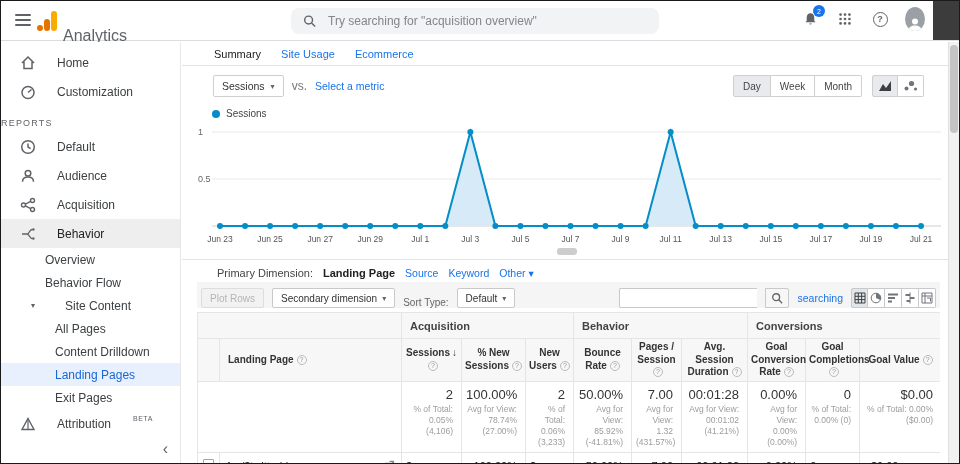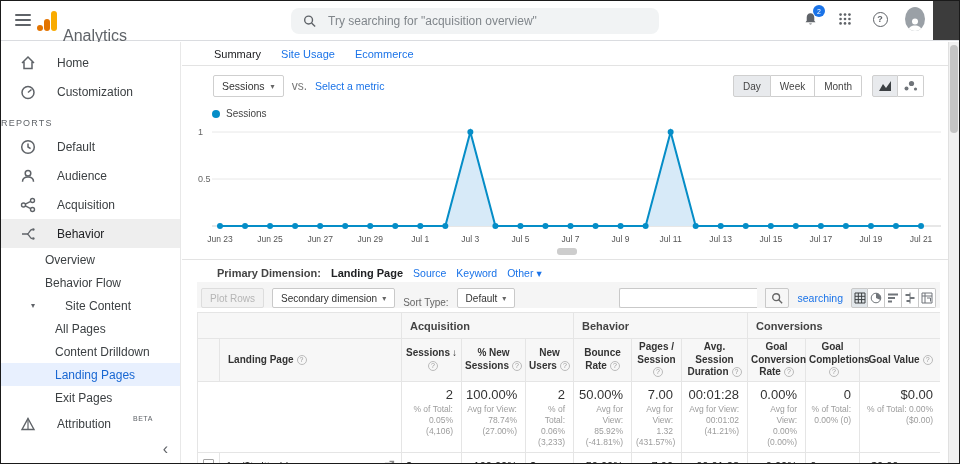--- a/index.html
+++ b/index.html
@@ -77,21 +77,21 @@
   .ctgroup button.on{background:#e8eaed;}
 
   .legend{position:absolute;top:66px;left:30px;display:flex;align-items:center;gap:6px;font-size:10px;color:#444;}
   .legend .dot{width:8px;height:8px;border-radius:50%;background:#058dc7;}
 
   .chart-wrap{position:absolute;top:80px;left:14px;width:745px;height:128px;}
   .hthumb{position:absolute;top:206px;left:375px;width:20px;height:7px;background:#cdcdcd;border-radius:3px;cursor:pointer;}
 
   .dim-bar{position:absolute;top:217px;left:0;right:0;border-top:1px solid #e3e3e3;padding:7px 0 0 15px;
     font-size:11px;display:flex;align-items:center;gap:10px;}
-  .dim-label{color:#444;font-weight:bold;padding-left:20px;}
+  .dim-label{color:#444;font-weight:normal;padding-left:20px;}
   .dim-active{color:#202124;font-weight:bold;}
 
   .controls-bar{position:absolute;top:240px;left:15px;right:8px;height:26px;background:#f5f5f5;
     display:flex;align-items:flex-end;gap:8px;padding:0 4px;}
   .btn{height:20px;padding:0 8px;background:#fff;border:1px solid #c9c9c9;border-radius:2px;font-size:10px;
     color:#333;cursor:pointer;display:inline-flex;align-items:center;gap:5px;font-family:"Liberation Sans",sans-serif;}
   .btn .caret{font-size:8px;color:#666;}
   .btn.disabled{background:#f2f2f2;color:#b5b5b5;border-color:#ddd;cursor:default;}
   .sort-label{font-size:10px;color:#666;}
   .controls-right{margin-left:auto;display:flex;align-items:center;gap:8px;}

